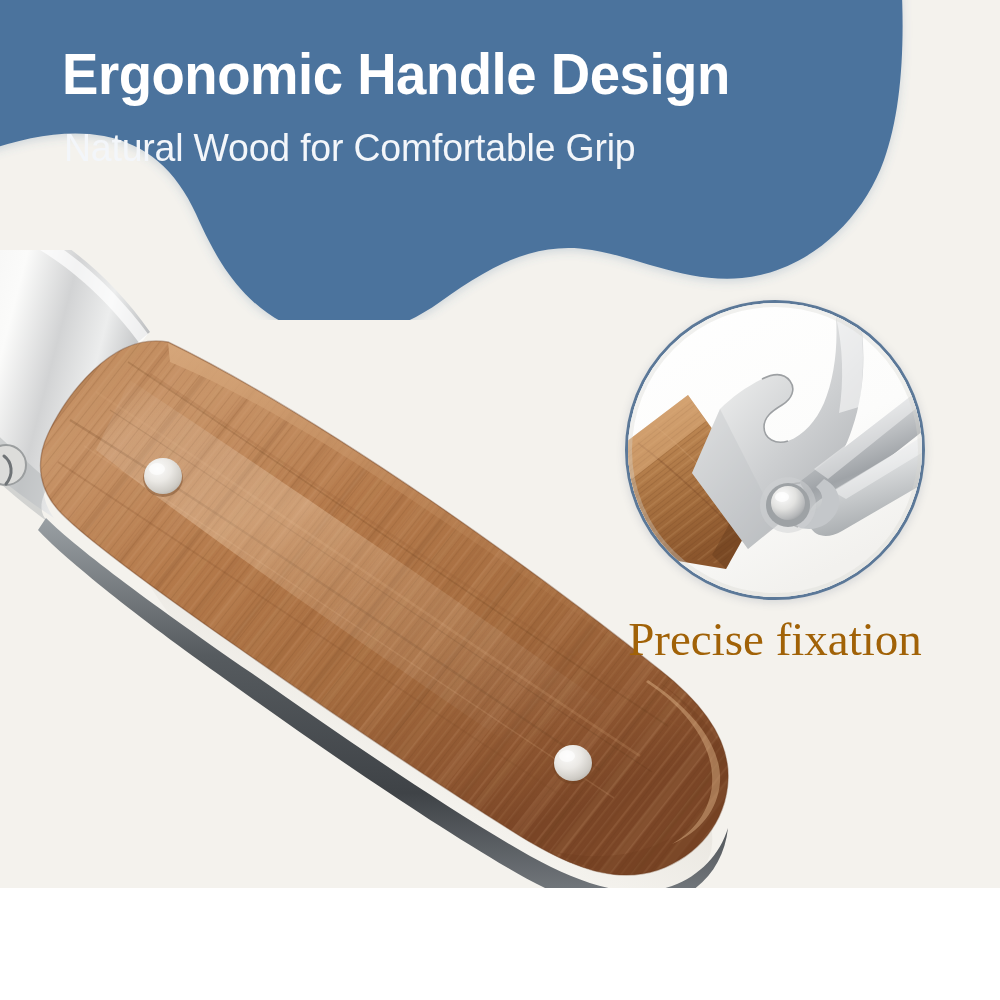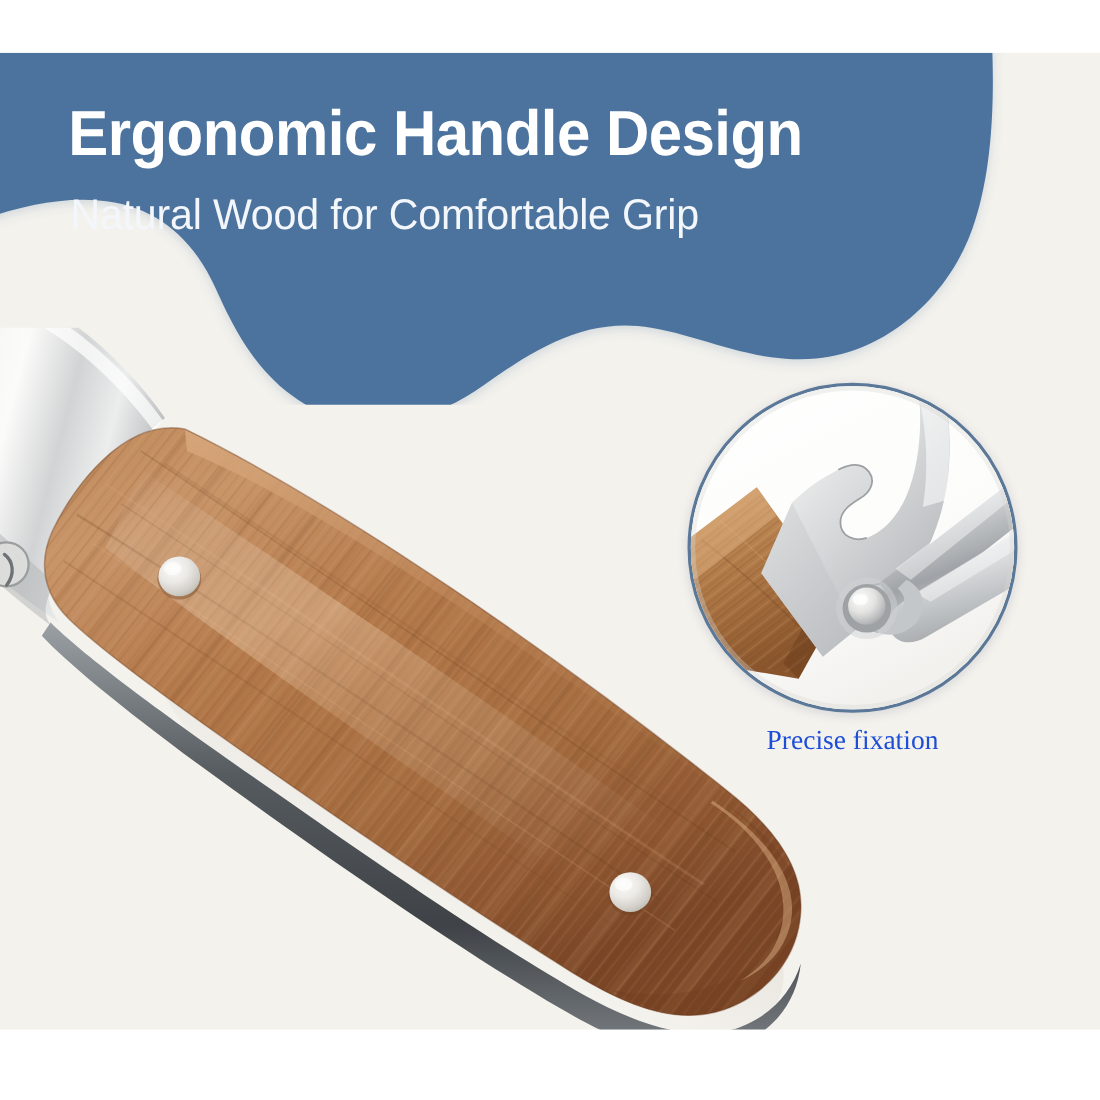--- a/index.html
+++ b/index.html
@@ -12,21 +12,20 @@
     overflow: hidden;
     font-family: "Liberation Sans", sans-serif;
   }
 
   #canvas {
     position: relative;
     width: 1000px;
     height: 888px;
     background: #f4f2ed;
     overflow: hidden;
-    margin-top: 48px;
   }
 
   
   #header-blob {
     position: absolute;
     left: 0; top: 0;
     width: 1000px; height: 320px;
   }
 
   #header-text {
@@ -86,22 +85,22 @@
   }
   #detail-inset svg { display: block; }
 
   #inset-caption {
     position: absolute;
     left: 625px;
     top: 612px;
     width: 300px;
     text-align: center;
     font-family: "Liberation Serif", serif;
-    font-size: 25px;
-    color: #1d4ed8;
+    font-size: 47px;
+    color: #a16207;
     white-space: nowrap;
   }
 </style>
 </head>
 <body>
 
 <div id="canvas">
 
   <svg id="header-blob" viewBox="0 0 1000 320" preserveAspectRatio="none">
     <defs>

